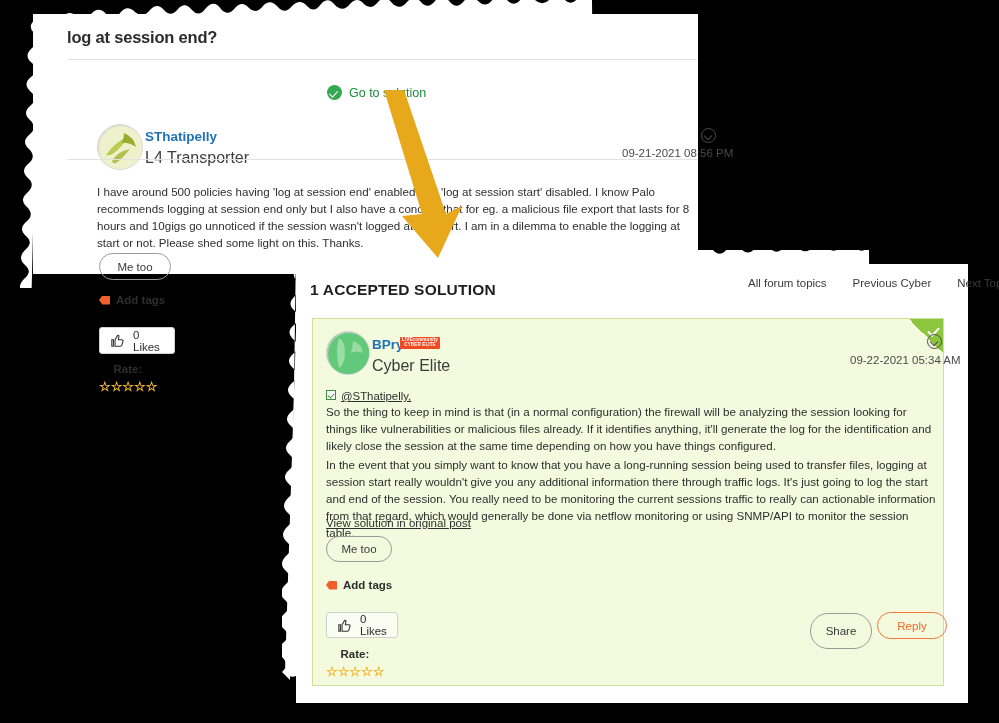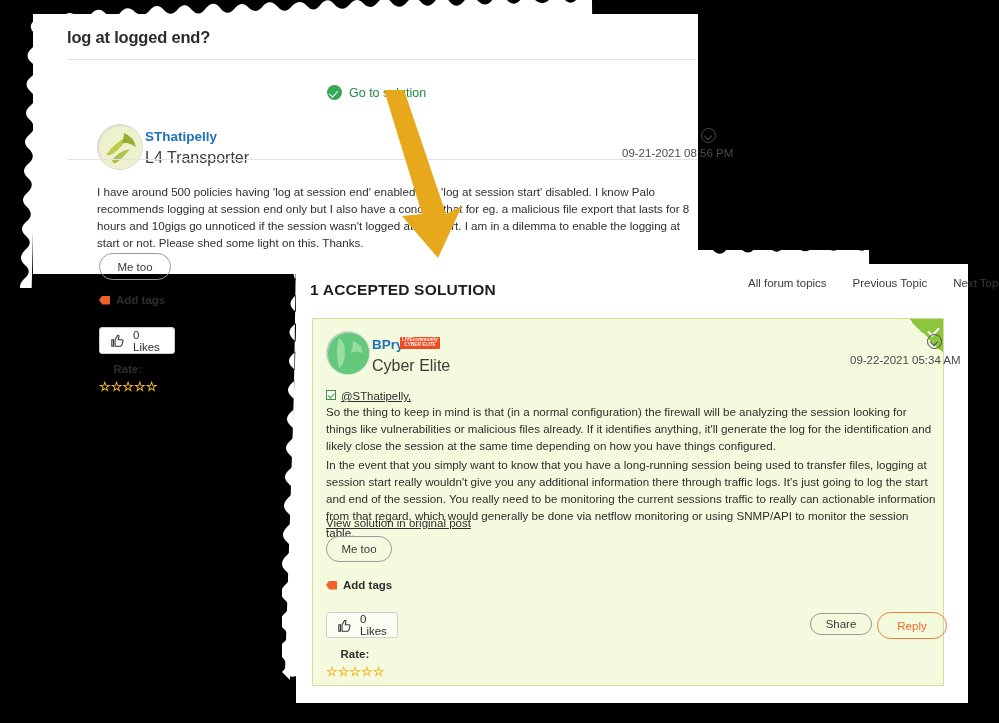--- a/index.html
+++ b/index.html
@@ -119,21 +119,21 @@
   }
 
   .pill-btn{
     position:absolute;box-sizing:border-box;
     border:1px solid #9a9a9a;border-radius:18px;background:transparent;
     font-size:11.5px;color:#3a3a3a;font-family:inherit;
     display:flex;align-items:center;justify-content:center;cursor:pointer;
   }
   #q-metoo{left:66px;top:239px;width:72px;height:27px;}
   #s-metoo{left:326px;top:536px;width:66px;height:26px;}
-  #s-share{left:810px;top:613px;width:62px;height:22px;}
+  #s-share{left:810px;top:613px;width:62px;height:36px;}
   #s-reply{left:877px;top:612px;width:70px;height:27px;border-color:#f07a3a;color:#f0682a;font-weight:500;}
 
   .addtags{
     position:absolute;display:flex;align-items:center;gap:6px;
     font-size:11.5px;color:#2e2e2e;font-weight:bold;cursor:pointer;
   }
   #q-addtags{left:66px;top:280px;}
   #s-addtags{left:326px;top:579px;}
   .tag-icon{
     width:11px;height:9px;background:#f0602a;position:relative;display:inline-block;
@@ -195,21 +195,21 @@
 <body>
 
 <div class="stage">
 
   <div class="panel" id="panel-question">
     <svg class="torn-edge" style="left:-14px;top:-14px;" width="693" height="288" viewBox="0 0 693 288">
       <path fill="#ffffff" d="M16,20 q7,-7 14,-1 q6,6 13,-2 q8,-8 15,0 q7,7 14,-3 q8,-9 16,1 q7,8 13,-2 q7,-9 15,-1 q8,7 15,-2 q7,-8 14,0 q7,8 14,-1 q7,-8 14,1 q7,8 14,-2 q8,-9 15,1 q7,8 14,-1 q7,-8 14,0 q7,7 14,-2 q7,-8 15,1 q7,8 14,-1 q8,-8 15,0 q7,8 14,-2 q7,-8 14,1 q8,8 15,-1 q7,-8 14,0 q7,7 14,-2 q7,-8 14,1 q8,8 15,-1 q7,-8 14,0 q7,8 14,-1 q7,-9 15,1 q7,8 14,-1 q7,-8 14,0 q8,8 15,-2 q7,-8 14,1 q7,8 14,-1 q7,-8 14,1 q8,7 15,-1 q7,-8 14,0 q7,8 14,-1 q7,-8 14,1 l2,252 q-7,7 -14,1 q-7,-6 -14,2 q-8,8 -15,0 q-7,-8 -14,2 q-7,8 -14,-1 q-8,-8 -15,1 q-7,8 -14,-1 q-7,-8 -14,0 q-7,8 -14,-2 q-8,-8 -15,1 q-7,8 -14,-1 q-7,-8 -14,1 q-8,8 -15,-1 q-7,-8 -14,0 q-7,8 -14,-1 q-7,-8 -14,1 q-8,8 -15,-2 q-7,-8 -14,1 q-7,8 -14,-1 q-7,-8 -14,0 q-8,8 -15,-1 q-7,-8 -14,1 q-7,8 -14,-1 q-7,-8 -15,1 q-7,8 -14,-2 q-7,-8 -14,1 q-8,8 -15,-1 q-7,-8 -14,0 q-7,8 -14,-1 q-7,-8 -14,1 q-8,8 -15,-1 q-7,-8 -14,0 q-7,8 -14,-2 q-7,-8 -15,1 q-7,8 -14,-1 q-7,-8 -14,1 q-8,7 -15,-2 q-7,-8 -14,1 Z"></path>
       <path fill="#ffffff" d="M16,20 q-8,6 -1,13 q7,8 -2,15 q-9,8 0,15 q8,7 -1,14 q-9,7 0,15 q8,7 -1,14 q-8,7 0,14 q8,8 -1,15 q-8,7 0,14 q8,8 -1,15 q-8,7 0,14 q8,7 -1,15 q-8,7 0,14 q8,8 -1,15 q-8,7 0,14 q8,7 -1,14 q-8,8 0,15 q8,7 -1,14 q-8,8 0,15 q7,7 -1,14 l8,8 l6,-252 Z"></path>
     </svg>
     <div class="q-inner">
-      <div class="q-title">log at logged end?</div>
+      <div class="q-title">log at session end?</div>
       <div class="hr" id="q-hr1"></div>
 
       <div class="go-to-solution">
         <span class="check-circle"></span>
         <span>Go to solution</span>
       </div>
 
       <div class="avatar" id="q-avatar">
         <svg width="46" height="46" viewBox="0 0 46 46">
           <circle cx="23" cy="23" r="23" fill="#edf2cc"></circle>
@@ -267,21 +267,21 @@
     <svg class="torn-edge" style="left:-14px;top:-14px;" width="700" height="467" viewBox="0 0 700 467">
       <path fill="#ffffff" d="M16,18 q7,-7 14,-1 q6,6 13,-2 q8,-8 15,0 q7,7 14,-3 q8,-9 16,1 q7,8 13,-2 q7,-9 15,-1 q8,7 15,-2 q7,-8 14,0 q7,8 14,-1 q7,-8 14,1 q7,8 14,-2 q8,-9 15,1 q7,8 14,-1 q7,-8 14,0 q7,7 14,-2 q7,-8 15,1 q7,8 14,-1 q8,-8 15,0 q7,8 14,-2 q7,-8 14,1 q8,8 15,-1 q7,-8 14,0 q7,7 14,-2 q7,-8 14,1 q8,8 15,-1 q7,-8 14,0 q7,8 14,-1 q7,-9 15,1 q7,8 14,-1 q7,-8 14,0 q8,8 15,-2 q7,-8 14,1 q7,8 14,-1 q7,-8 14,1 q8,7 15,-1 q7,-8 14,0 q7,8 14,-1 q7,-8 14,1 q7,8 14,-1 l2,432 q-7,7 -14,1 q-7,-6 -14,2 q-8,8 -15,0 q-7,-8 -14,2 q-7,8 -14,-1 q-8,-8 -15,1 q-7,8 -14,-1 q-7,-8 -14,0 q-7,8 -14,-2 q-8,-8 -15,1 q-7,8 -14,-1 q-7,-8 -14,1 q-8,8 -15,-1 q-7,-8 -14,0 q-7,8 -14,-1 q-7,-8 -14,1 q-8,8 -15,-2 q-7,-8 -14,1 q-7,8 -14,-1 q-7,-8 -14,0 q-8,8 -15,-1 q-7,-8 -14,1 q-7,8 -14,-1 q-7,-8 -15,1 q-7,8 -14,-2 q-7,-8 -14,1 q-8,8 -15,-1 q-7,-8 -14,0 q-7,8 -14,-1 q-7,-8 -14,1 q-8,8 -15,-1 q-7,-8 -14,0 q-7,8 -14,-2 q-7,-8 -15,1 q-7,8 -14,-1 q-7,-8 -14,1 q-8,7 -15,-2 q-7,-8 -14,1 q-7,8 -14,-1 q-7,-8 -14,1 q-8,8 -15,-1 Z"></path>
       <path fill="#ffffff" d="M16,18 q-8,6 -1,13 q7,8 -2,15 q-9,8 0,15 q8,7 -1,14 q-9,7 0,15 q8,7 -1,14 q-8,7 0,14 q8,8 -1,15 q-8,7 0,14 q8,8 -1,15 q-8,7 0,14 q8,7 -1,15 q-8,7 0,14 q8,8 -1,15 q-8,7 0,14 q8,7 -1,14 q-8,8 0,15 q8,7 -1,14 q-8,8 0,15 q8,7 -1,14 q-8,8 0,15 q8,7 -1,14 q-8,8 0,15 q8,7 -1,14 q-8,8 0,15 q8,7 -1,14 q-8,8 0,15 q7,7 -1,14 l8,8 l6,-432 Z"></path>
     </svg>
   </div>
 
   <div>
     <div class="accepted-title">1 ACCEPTED SOLUTION</div>
     <div class="topnav" id="topnav">
       <span>All forum topics</span>
-      <span>Previous Topic</span>
+      <span>Previous Cyber</span>
       <span>Next Topic</span>
     </div>
 
     <div class="solution-card">
       <div class="corner-flag"></div>
     </div>
 
     <div class="avatar" id="s-avatar">
       <svg width="44" height="44" viewBox="0 0 44 44">
         <circle cx="22" cy="22" r="22" fill="#63c97a"></circle>

